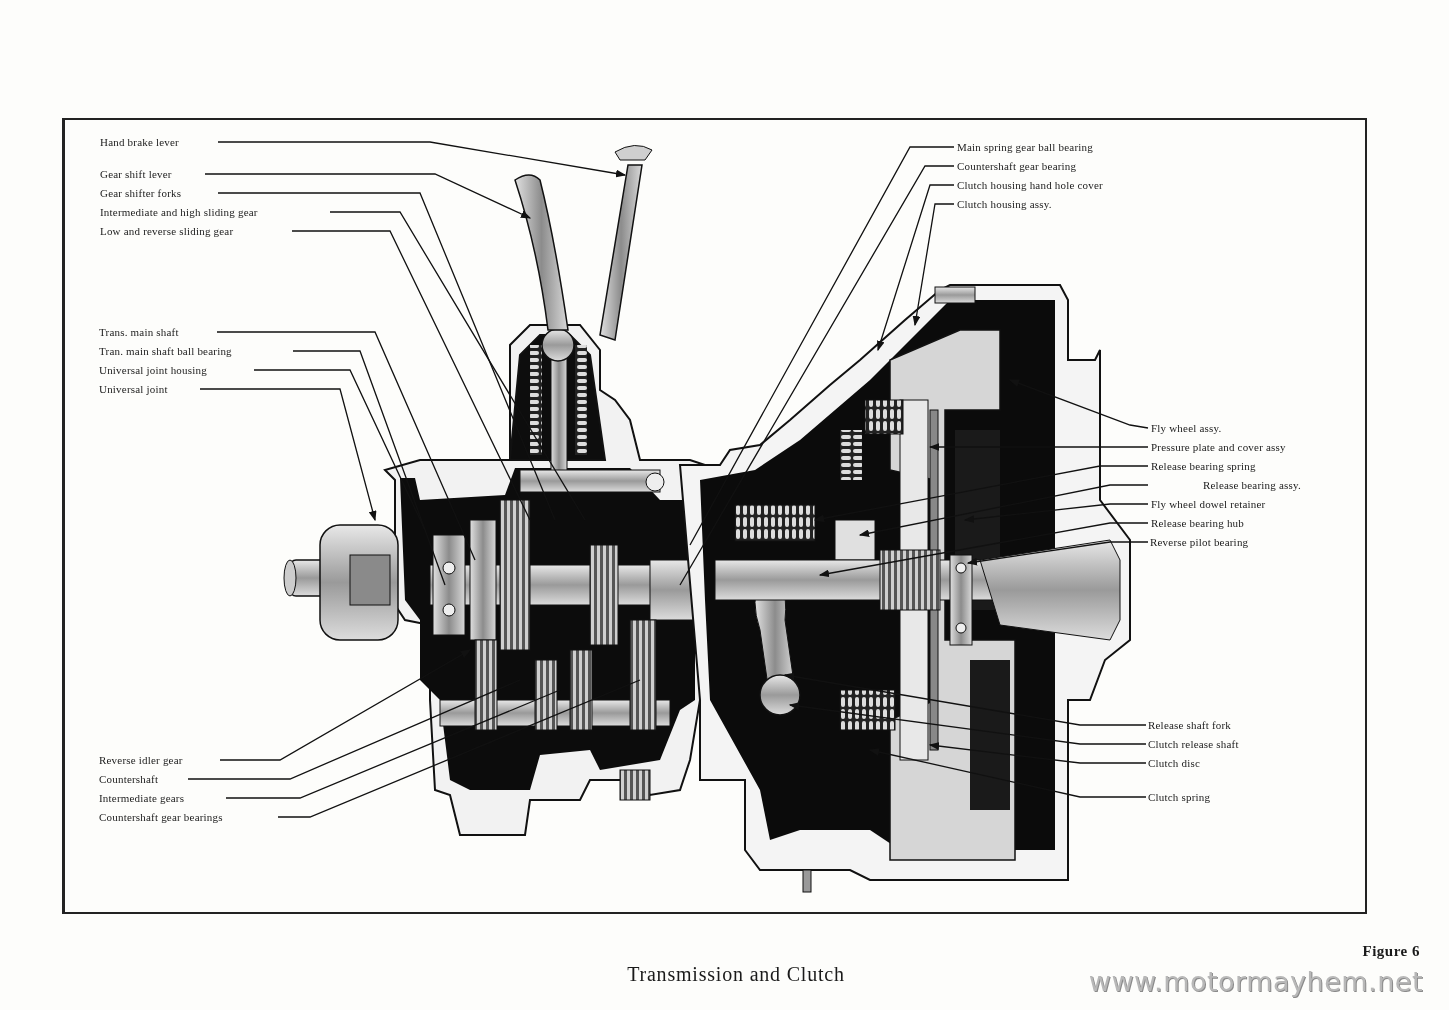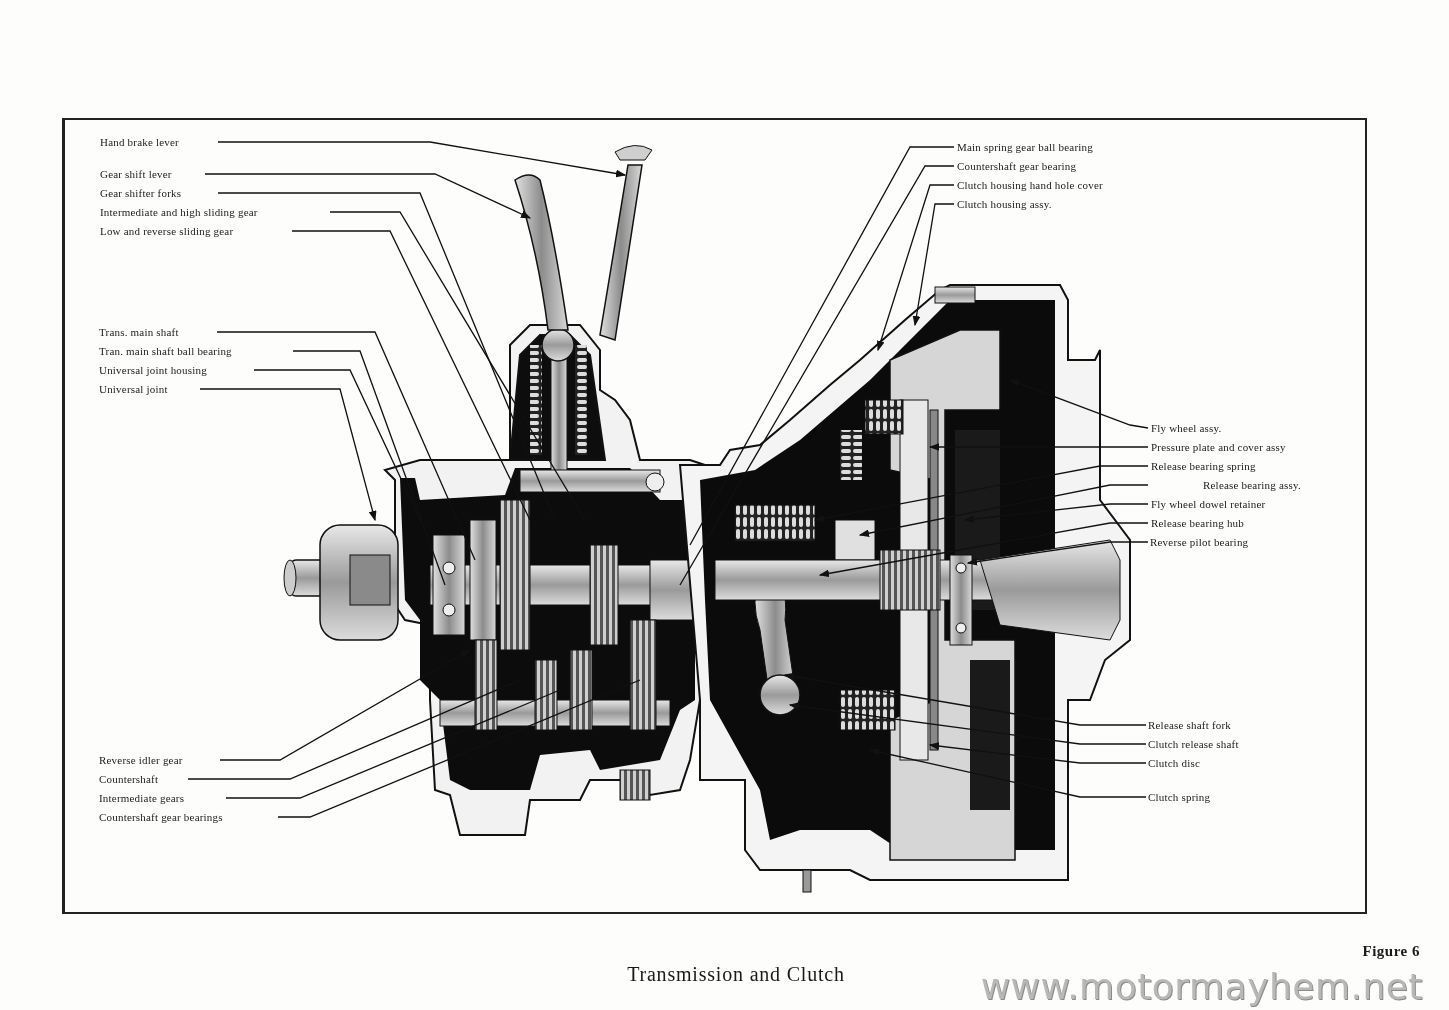--- a/index.html
+++ b/index.html
@@ -19,21 +19,21 @@
   #caption-fig {
     position: absolute; left: 0; width: 1420px; top: 943px; text-align: right;
     font-weight: bold; font-size: 15px; letter-spacing: 0.5px;
   }
   #caption-title {
     position: absolute; left: 0; width: 1420px; top: 963px; text-align: center;
     font-weight: normal; font-size: 20px; letter-spacing: 0.8px; margin-left: 26px;
   }
   #watermark {
     position: absolute; right: 26px; top: 966px; font-family: "DejaVu Sans", sans-serif;
-    font-size: 36px; color: #b8b8b8; letter-spacing: 0.5px;
+    font-size: 27px; color: #b8b8b8; letter-spacing: 0.5px;
     text-shadow: 1px 1px 0 #8a8a8a;
   }
 </style>
 </head>
 <body>
 
 <div id="frame"></div>
 
 <svg id="art" width="1449" height="1010">
   <defs>

